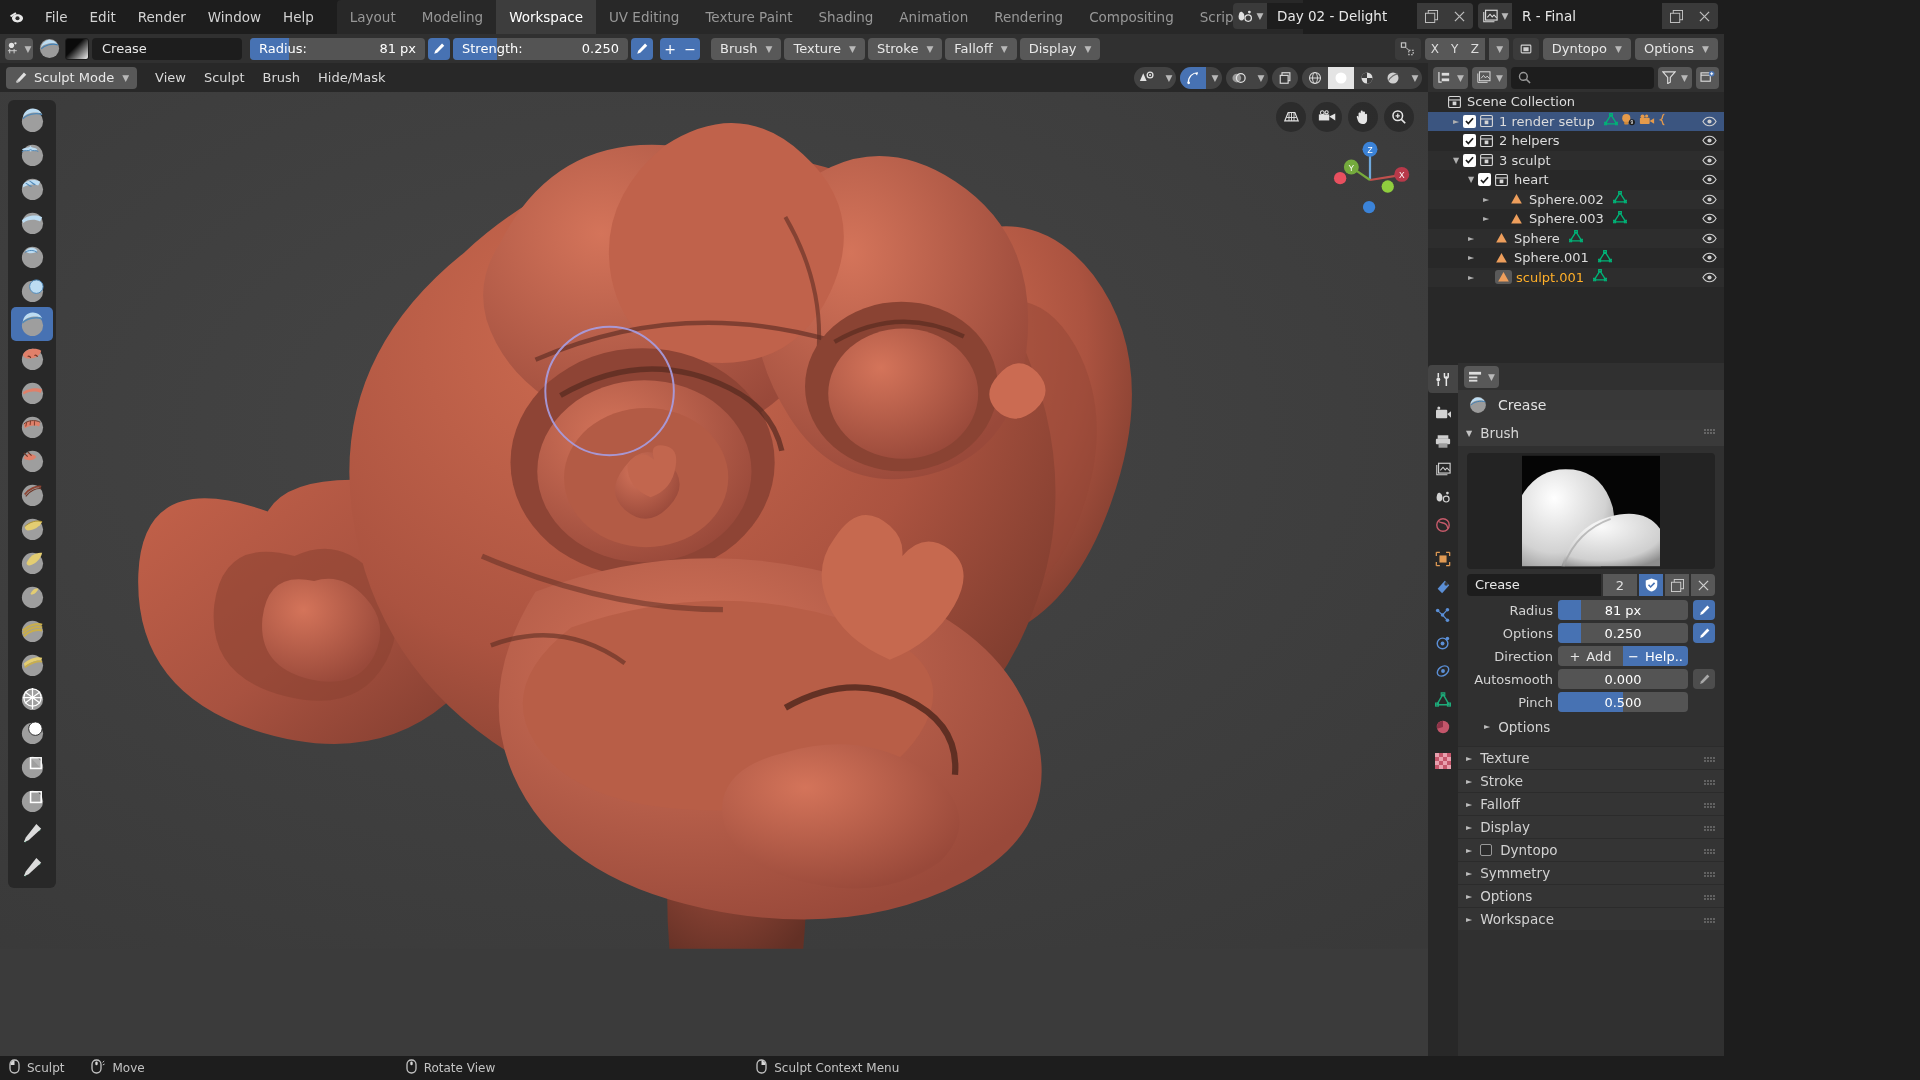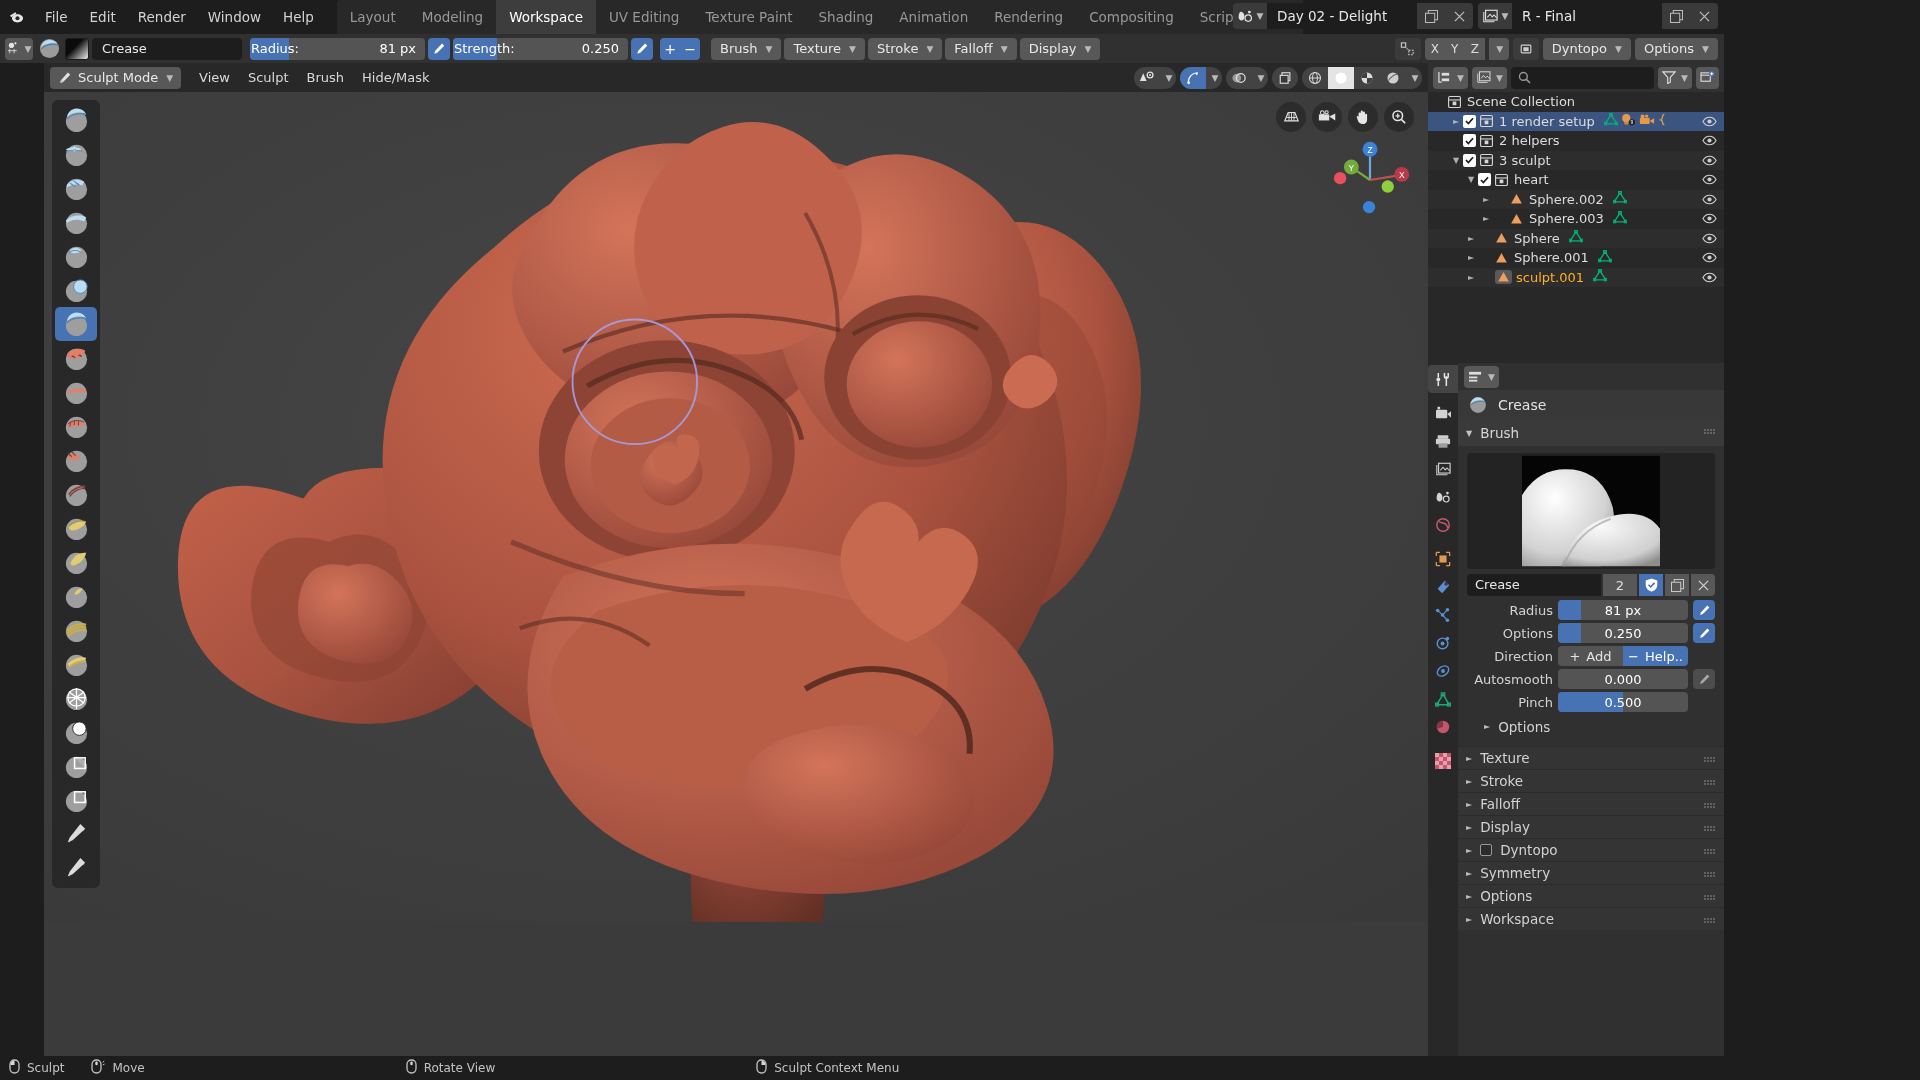--- a/index.html
+++ b/index.html
@@ -30,34 +30,34 @@
   .chev{font-size:9px;color:#b9b9b9;margin-left:2px;}
 
   
   .toolsettings{height:29px;background:#303030;display:flex;align-items:center;flex:0 0 29px;padding:0 5px;gap:3px;position:relative;}
   .ts-icon{width:28px;height:22px;display:flex;align-items:center;justify-content:center;background:#585858;border-radius:4px;}
   .ts-sphere{width:26px;height:24px;display:flex;align-items:center;justify-content:center;}
   .ts-swatch{width:24px;height:22px;border-radius:3px;background:linear-gradient(135deg,#0b0b0b 40%,#dcdcdc 95%);border:1px solid #1a1a1a;}
   .ts-name{background:#1d1d1d;border-radius:4px;height:22px;line-height:22px;padding:0 10px;min-width:150px;color:#e8e8e8;font-size:13px;}
   .slider{position:relative;height:22px;border-radius:4px;background:#545454;overflow:hidden;display:flex;align-items:center;}
   .slider .fill{position:absolute;left:0;top:0;bottom:0;background:#4772b3;}
-  .slider .lbl{position:relative;padding-left:1px;font-size:13px;color:#fff;z-index:2;}
+  .slider .lbl{position:relative;padding-left:9px;font-size:13px;color:#fff;z-index:2;}
   .slider .val{position:relative;margin-left:auto;padding-right:9px;font-size:13px;color:#fff;z-index:2;}
   .penbtn{width:22px;height:22px;border-radius:4px;background:#4772b3;display:flex;align-items:center;justify-content:center;}
   .pmbtn{width:20px;height:22px;background:#4772b3;color:#fff;display:flex;align-items:center;justify-content:center;font-size:14px;}
   .pmbtn.l{border-radius:4px 0 0 4px;}
   .pmbtn.r{border-radius:0 4px 4px 0;}
   .dropbtn{height:22px;line-height:22px;padding:0 9px;border-radius:4px;background:#585858;color:#e8e8e8;font-size:13px;display:flex;align-items:center;gap:6px;}
   .ts-right{position:absolute;right:6px;display:flex;align-items:center;gap:4px;}
   .axisbtn{width:20px;height:22px;background:#585858;color:#ddd;font-size:12px;display:flex;align-items:center;justify-content:center;}
   .axisbtn.l{border-radius:4px 0 0 4px;}
   .sq-ico{width:26px;height:22px;background:#3b3b3b;border-radius:4px;display:flex;align-items:center;justify-content:center;}
 
   
-  .main{flex:1;display:flex;min-height:0;margin-left:44px;}
+  .main{flex:1;display:flex;min-height:0;}
   .viewport-col{flex:1;display:flex;flex-direction:column;min-width:0;position:relative;}
 
   
   .vp-header{height:29px;background:#282828;display:flex;align-items:center;padding:0 6px;gap:3px;position:relative;flex:0 0 29px;}
   .modebtn{height:22px;display:flex;align-items:center;gap:6px;padding:0 8px;background:#585858;border-radius:4px;font-size:13px;color:#e8e8e8;}
   .vp-menu{height:22px;line-height:22px;padding:0 9px;font-size:13px;color:#d9d9d9;border-radius:3px;}
   .vp-header-right{position:absolute;right:6px;display:flex;align-items:center;gap:4px;}
   .pillgrp{display:flex;align-items:center;background:#434343;border-radius:11px;height:22px;overflow:hidden;}
   .pillgrp .pi{width:26px;height:22px;display:flex;align-items:center;justify-content:center;}
   .pillgrp .pi.on{background:#4772b3;}

